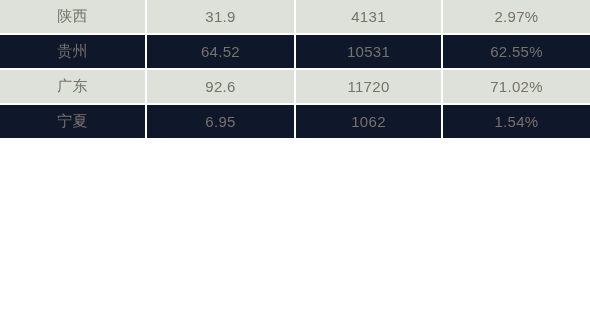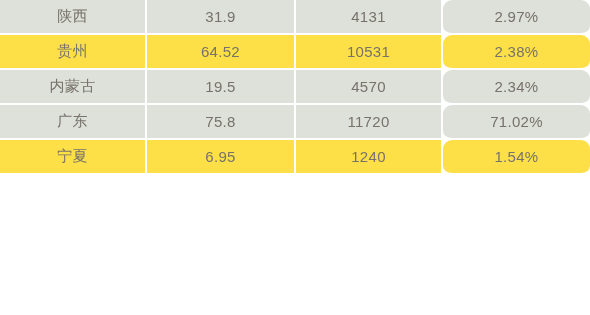--- a/index.html
+++ b/index.html
@@ -34,29 +34,28 @@
     letter-spacing: 0.3px;
     color: #77726a;
     border-right: 2px solid #ffffff;
     border-bottom: 2px solid #ffffff;
     white-space: nowrap;
     overflow: hidden;
   }
 
   #data-table td.last-col {
     border-right: none;
-    border-radius: 9px;
   }
 
   
   tr.row-sage td {
     background: #dde1da;
   }
   tr.row-beige td {
-    background: #fde047;
+    background: #0f172a;
   }
 
   
   col.c-name    { width: 147px; }
   col.c-value   { width: 149px; }
   col.c-count   { width: 147px; }
   col.c-percent { width: 147px; }
 
   td.cell-name {
     letter-spacing: 2px;
@@ -79,34 +78,28 @@
       <tr class="row-sage">
         <td class="cell-name">陕西</td>
         <td class="cell-value">31.9</td>
         <td class="cell-count">4131</td>
         <td class="cell-percent last-col">2.97%</td>
       </tr>
       <tr class="row-beige">
         <td class="cell-name">贵州</td>
         <td class="cell-value">64.52</td>
         <td class="cell-count">10531</td>
-        <td class="cell-percent last-col">2.38%</td>
-      </tr>
-      <tr class="row-sage">
-        <td class="cell-name">内蒙古</td>
-        <td class="cell-value">19.5</td>
-        <td class="cell-count">4570</td>
-        <td class="cell-percent last-col">2.34%</td>
+        <td class="cell-percent last-col">62.55%</td>
       </tr>
       <tr class="row-sage">
         <td class="cell-name">广东</td>
-        <td class="cell-value">75.8</td>
+        <td class="cell-value">92.6</td>
         <td class="cell-count">11720</td>
         <td class="cell-percent last-col">71.02%</td>
       </tr>
       <tr class="row-beige">
         <td class="cell-name">宁夏</td>
         <td class="cell-value">6.95</td>
-        <td class="cell-count">1240</td>
+        <td class="cell-count">1062</td>
         <td class="cell-percent last-col">1.54%</td>
       </tr>
     </tbody>
 </table>
 
 </body></html>

